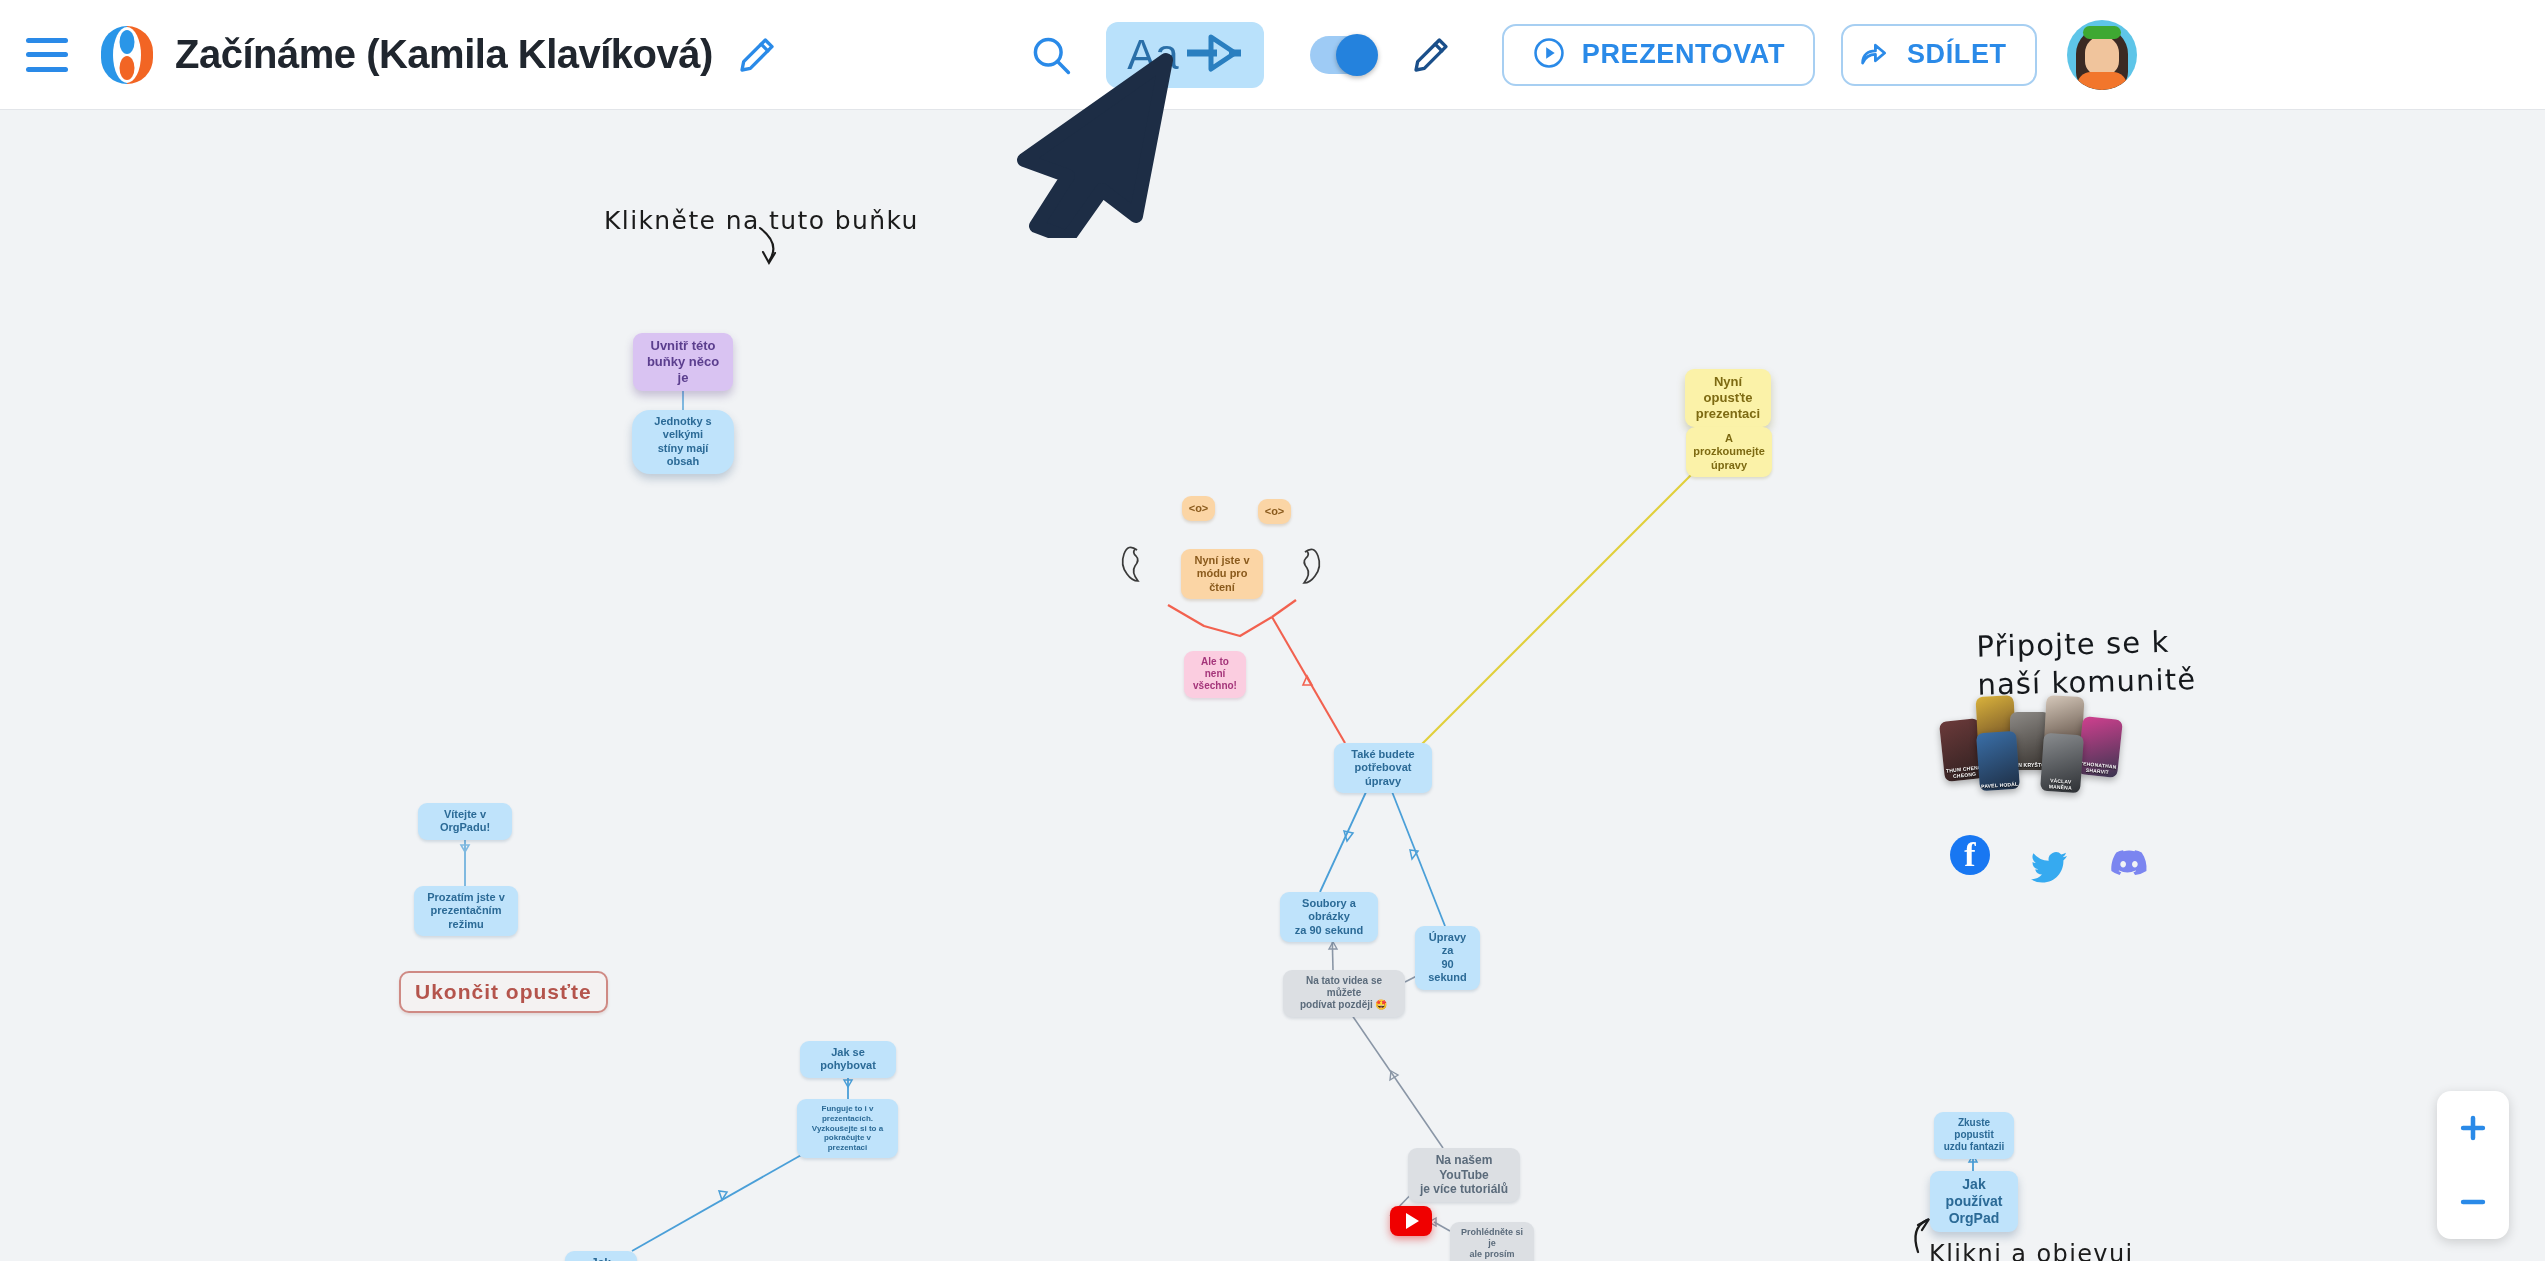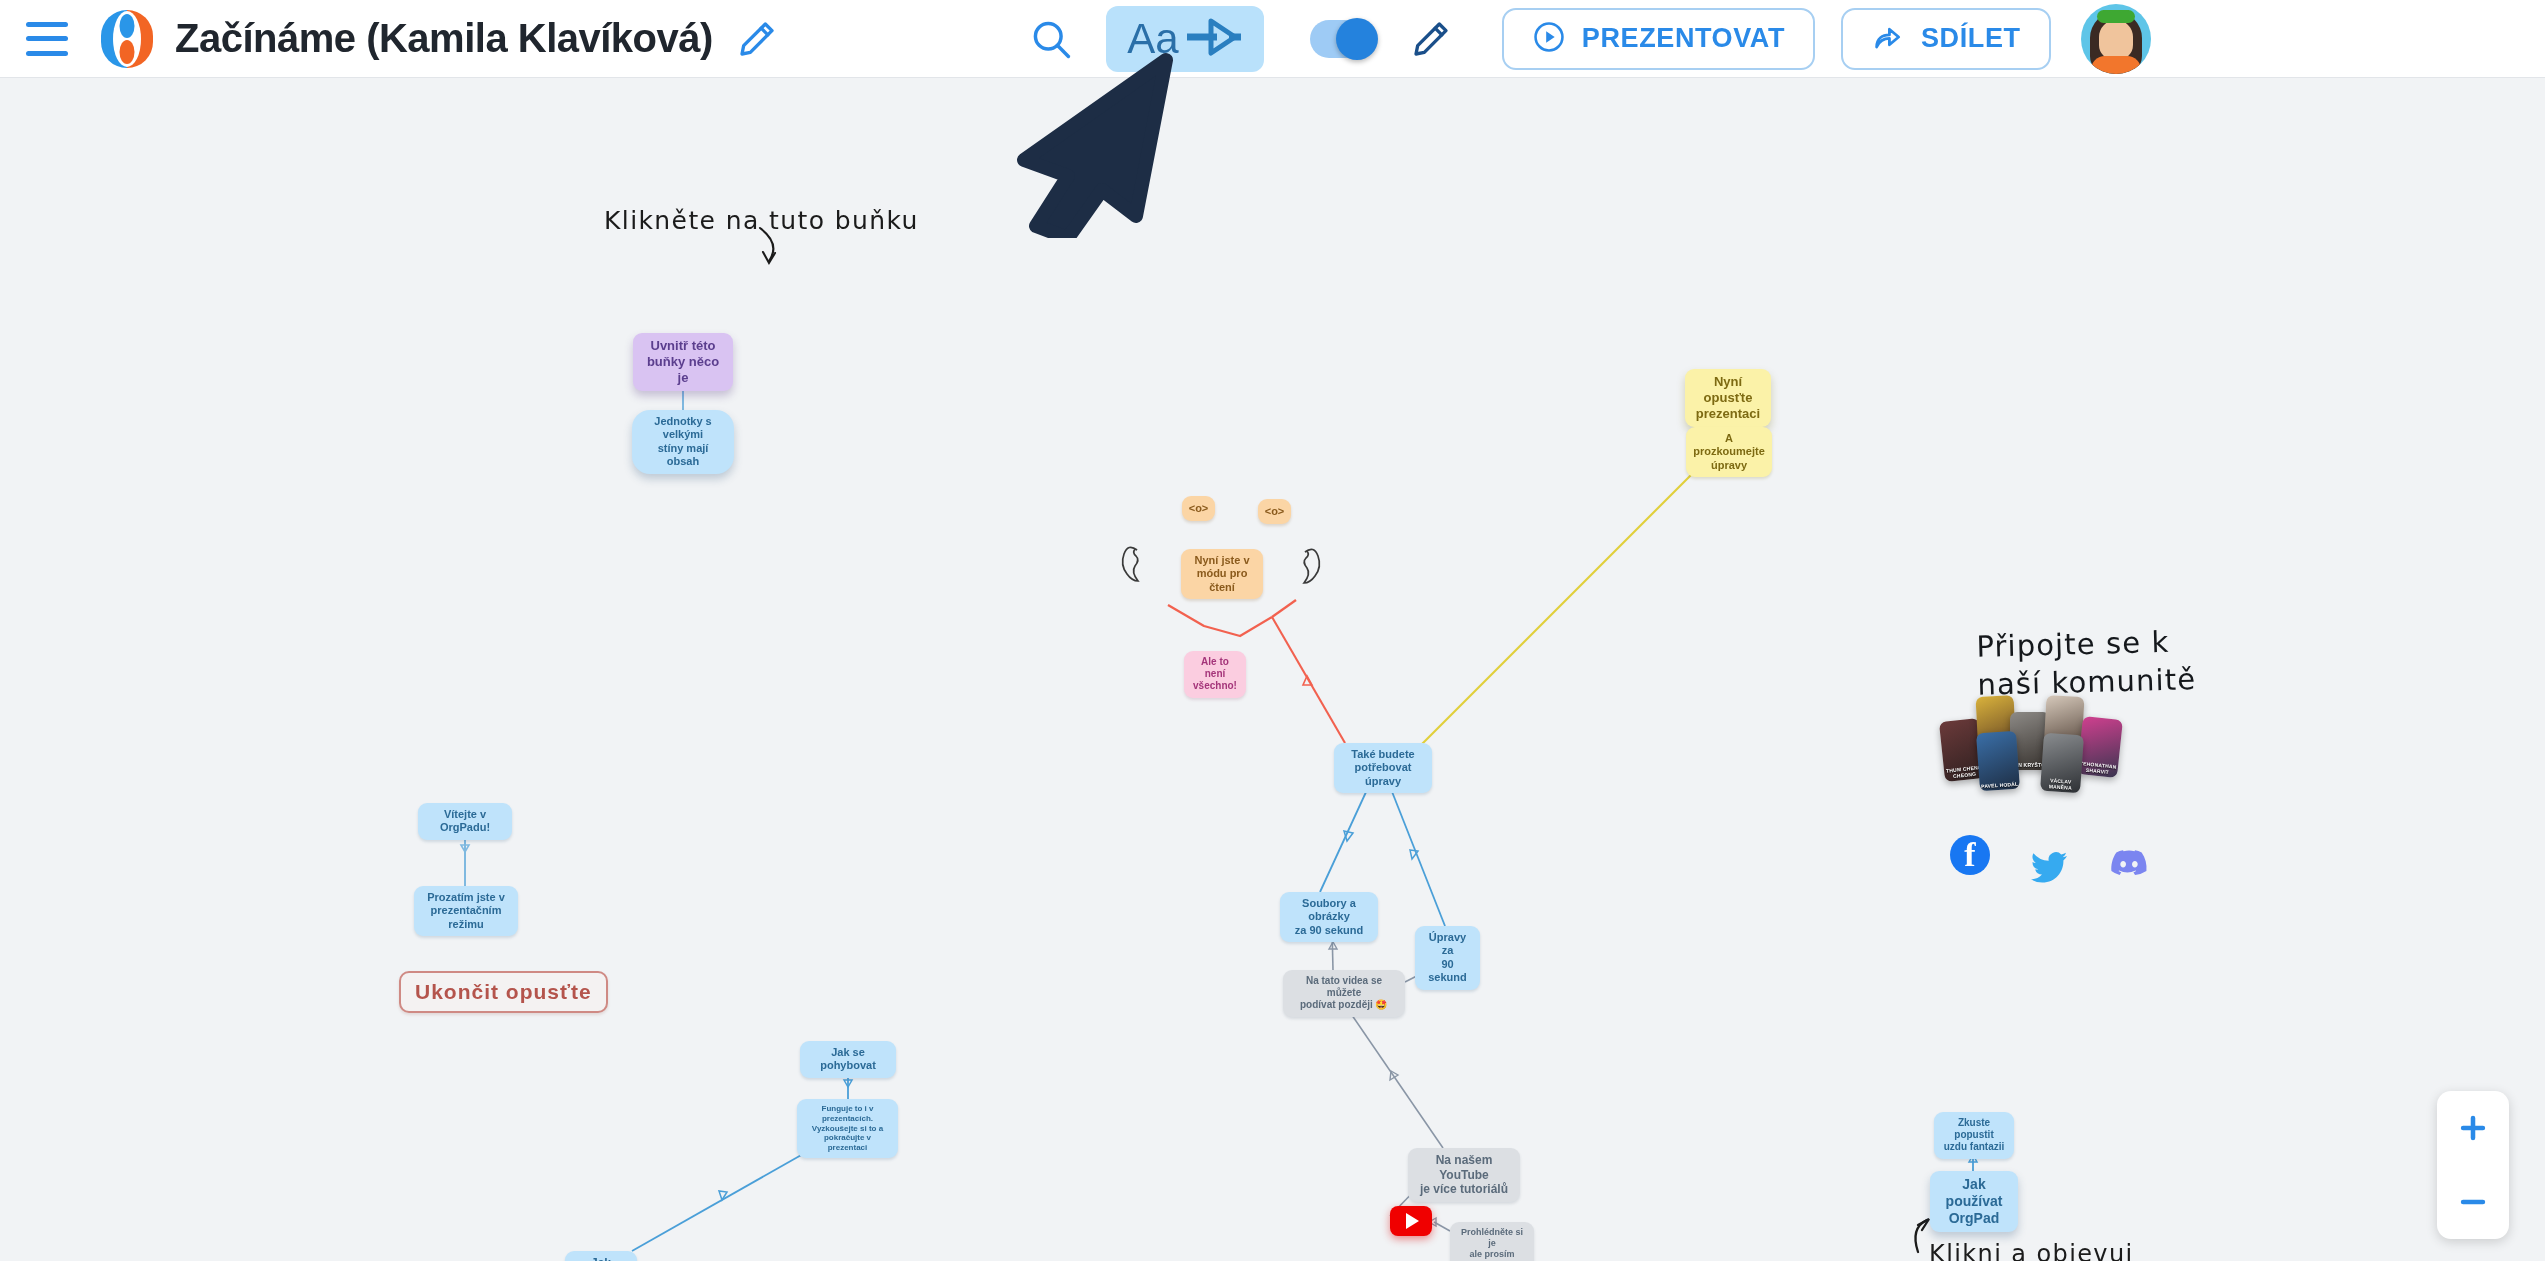--- a/index.html
+++ b/index.html
@@ -6,21 +6,21 @@
   html, body {
     width: 2545px; height: 1261px;
     overflow: hidden;
     font-family: "Liberation Sans", sans-serif;
     background: #f1f3f5;
   }
 
   
   #topbar {
     position: absolute; left: 0; top: 0;
-    width: 2545px; height: 78px;
+    width: 2545px; height: 110px;
     background: #ffffff;
     border-bottom: 1px solid #e2e5e9;
     display: flex; align-items: center;
     z-index: 50;
   }
   .hamburger {
     margin-left: 26px; width: 42px; height: 34px;
     display: flex; flex-direction: column; justify-content: space-between;
     cursor: pointer;
   }
@@ -69,21 +69,21 @@
     border-radius: 50%; background: #2482dd; box-shadow: 0 2px 5px rgba(0,0,0,.28);
   }
   #pen-btn { margin-left: 34px; width: 42px; height: 42px; }
 
   .pill-btn {
     height: 62px; display: flex; align-items: center; gap: 16px;
     padding: 0 28px; border: 2px solid #a7cff2; border-radius: 14px;
     background: #fff; cursor: pointer;
   }
   #present-btn { margin-left: 50px; }
-  #share-btn { margin-left: 26px; }
+  #share-btn { margin-left: 26px; padding-left: 14px; }
   .pill-btn .lbl { font-size: 27px; font-weight: 600; color: #2a8ae8; letter-spacing: 0.6px; white-space: nowrap; }
 
   #avatar {
     margin-left: 30px; margin-right: 26px;
     width: 70px; height: 70px; border-radius: 50%;
     background: #5ec5e8; overflow: hidden; position: relative; cursor: pointer;
     flex: 0 0 auto;
   }
   #avatar .hair { position: absolute; left: 9px; top: 8px; width: 52px; height: 62px; background: #3b2a23; border-radius: 26px 26px 18px 18px; }
   #avatar .face { position: absolute; left: 18px; top: 16px; width: 34px; height: 40px; background: #f0c49c; border-radius: 17px 17px 15px 15px; }

